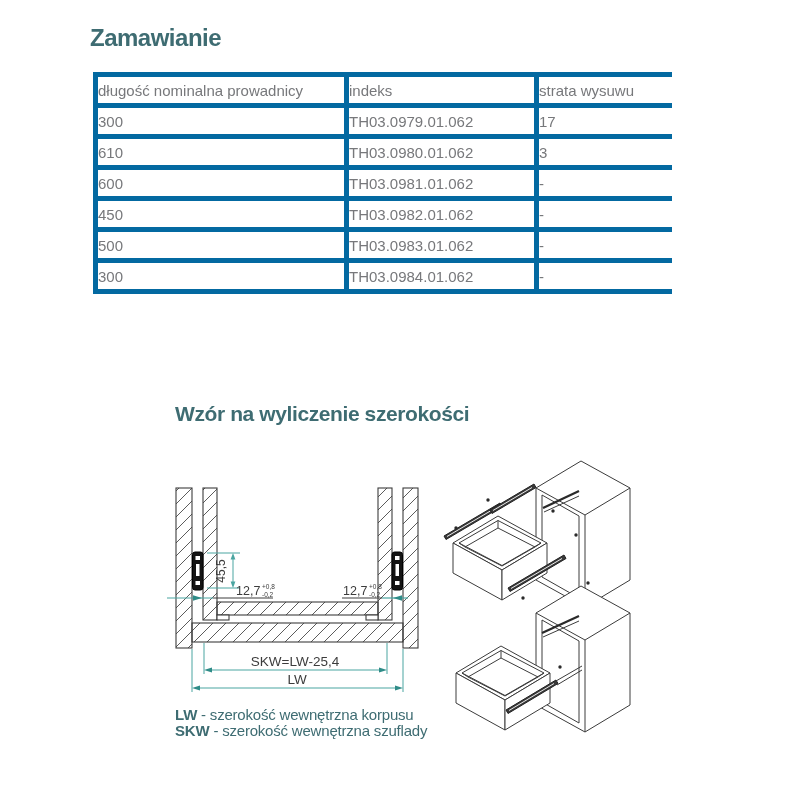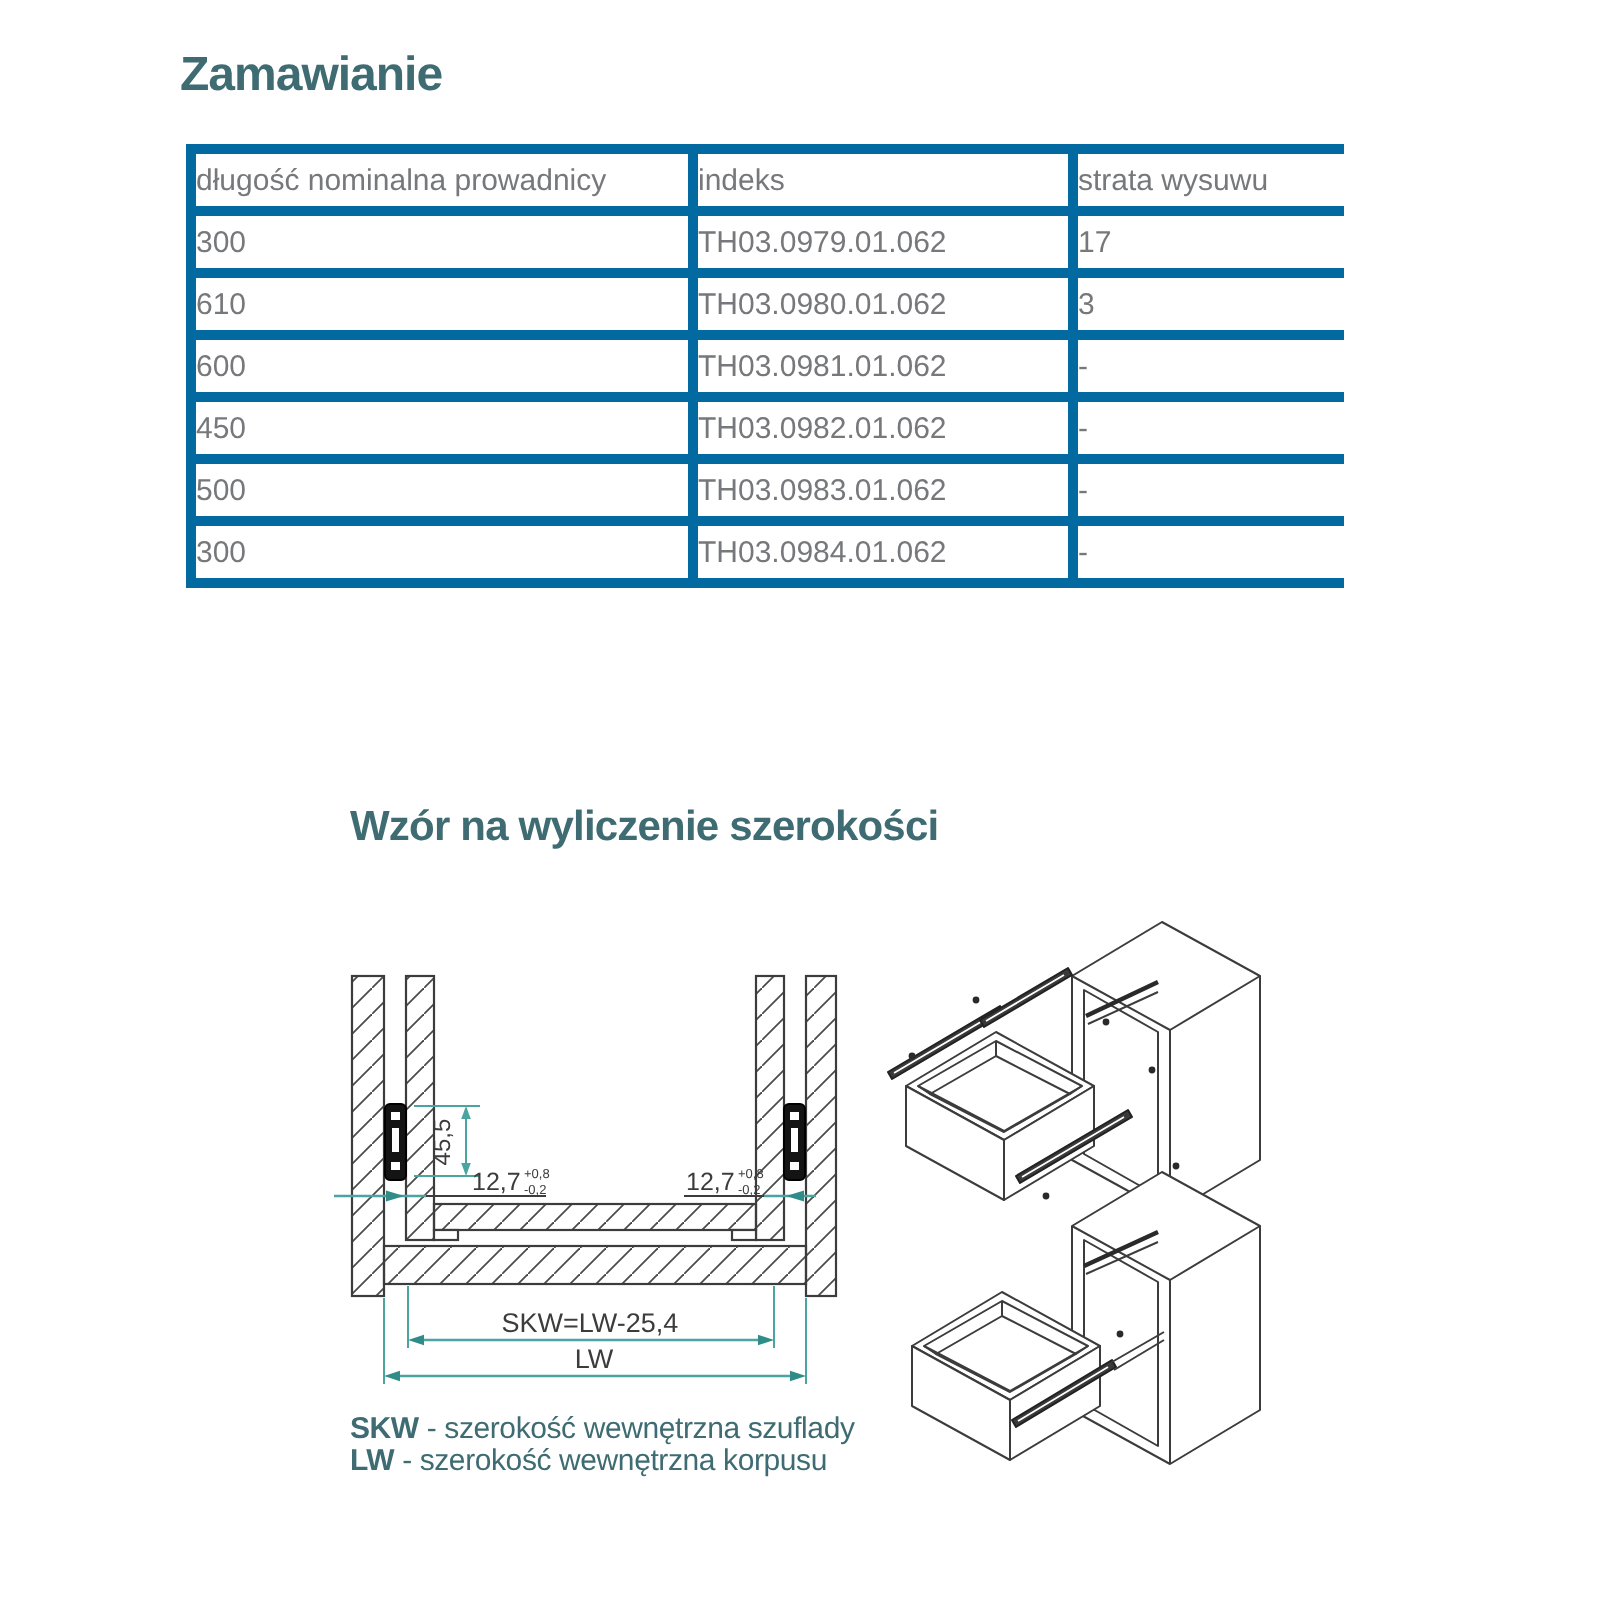--- a/index.html
+++ b/index.html
@@ -272,22 +272,22 @@
         </g>
       </g>
       <g fill="#2a2a2a" stroke="none">
         <circle cx="122" cy="219" r="1.7"></circle>
       </g>
     </g>
   </svg>
 
   <div class="legend">
     <div class="row">
+      <span class="term">LW</span>
+      <span>- szerokość wewnętrzna korpusu</span>
+    </div>
+    <div class="row">
       <span class="term">SKW</span>
       <span>- szerokość wewnętrzna szuflady</span>
     </div>
-    <div class="row">
-      <span class="term">LW</span>
-      <span>- szerokość wewnętrzna korpusu</span>
-    </div>
   </div>
 
 </div>
 
 </body></html>

